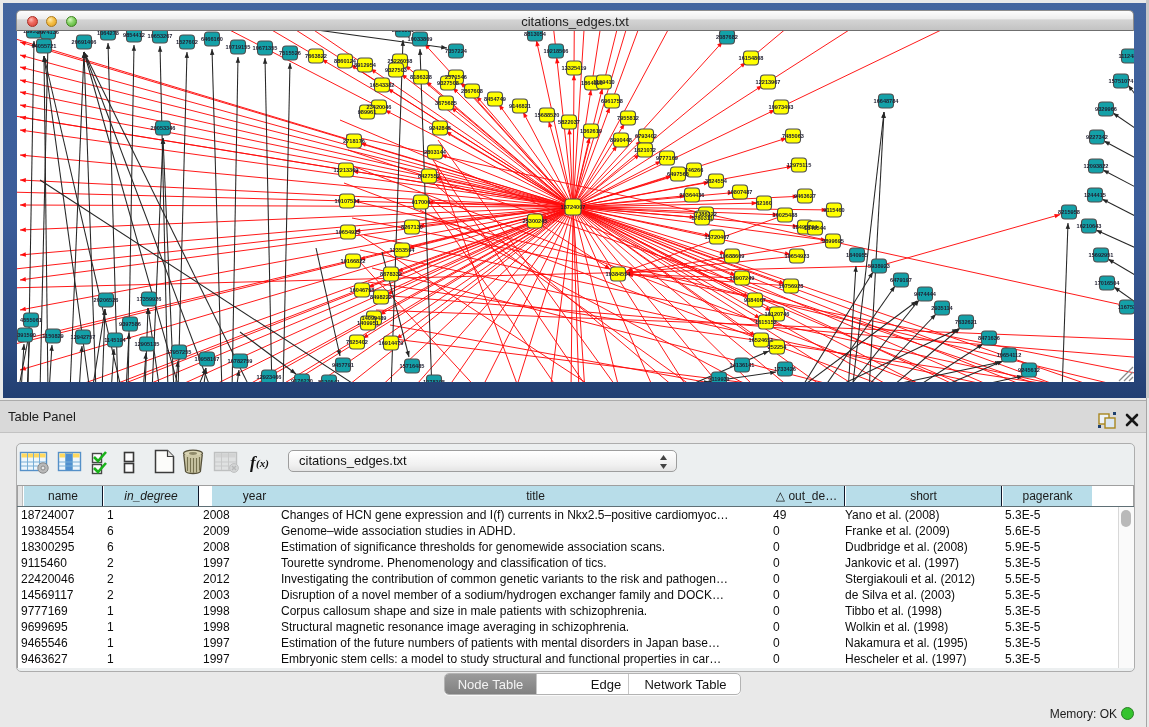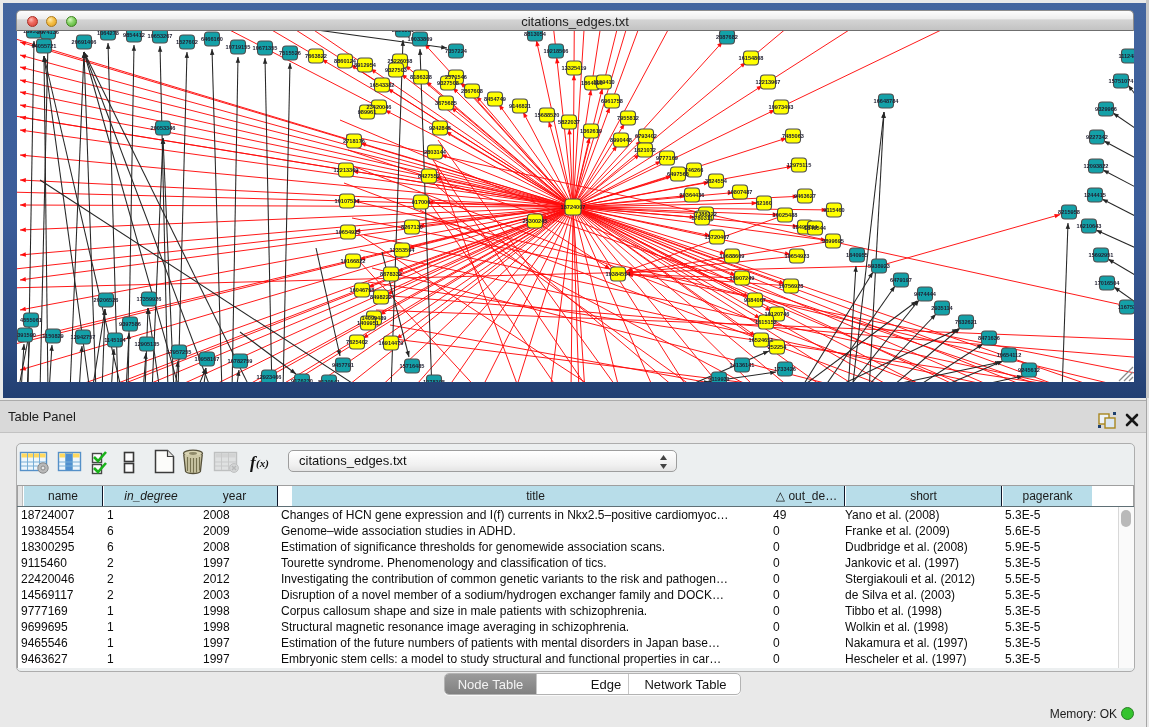--- a/index.html
+++ b/index.html
@@ -835,21 +835,21 @@
  <svg style="position:absolute;right:8px;top:3px" width="9" height="16">
   <path d="M4.5 1 L8 6 H1 z" fill="#444"></path>
       <path d="M4.5 15 L1 10 H8 z" fill="#444"></path>
  </svg>
 </div>
 
 <div id="table" class="abs"></div>
 <div class="th" style="left:18px;width:5px;background:#e4e4e4;border-right:1px solid #bdbdbd;"></div>
 <div class="th" style="left:24px;width:79px;">name</div>
 <div class="th" style="left:104px;width:95px;font-style:italic;">in_degree</div>
-<div class="th" style="left:192px;width:86px;">year</div>
+<div class="th" style="left:212px;width:86px;">year</div>
 <div class="th" style="left:280px;width:488px;margin-left:12px;">title</div>
 <div class="th" style="left:769px;width:76px;">△ out_de…</div>
 <div class="th" style="left:846px;width:156px;">short</div>
 <div class="th" style="left:1003px;width:89px;border-right:none;">pagerank</div>
 <div id="thead-line" class="abs"></div>
 <div class="trow" style="top:507px">
     <span class="c-name">18724007</span>
     <span class="c-ind">1</span>
     <span class="c-year">2008</span>
     <span class="c-title">Changes of HCN gene expression and I(f) currents in Nkx2.5–positive cardiomyoc…</span>
@@ -919,21 +919,21 @@
     <span class="c-out">0</span>
     <span class="c-short">Wolkin et al. (1998)</span>
     <span class="c-pr">5.3E-5</span>
   </div>
 <div class="trow" style="top:635px">
     <span class="c-name">9465546</span>
     <span class="c-ind">1</span>
     <span class="c-year">1997</span>
     <span class="c-title">Estimation of the future numbers of patients with mental disorders in Japan base…</span>
     <span class="c-out">0</span>
-    <span class="c-short">Nakamura et al. (1997)</span>
+    <span class="c-short">Nakamura et al. (1995)</span>
     <span class="c-pr">5.3E-5</span>
   </div>
 <div class="trow" style="top:651px">
     <span class="c-name">9463627</span>
     <span class="c-ind">1</span>
     <span class="c-year">1997</span>
     <span class="c-title">Embryonic stem cells: a model to study structural and functional properties in car…</span>
     <span class="c-out">0</span>
     <span class="c-short">Hescheler et al. (1997)</span>
     <span class="c-pr">5.3E-5</span>

